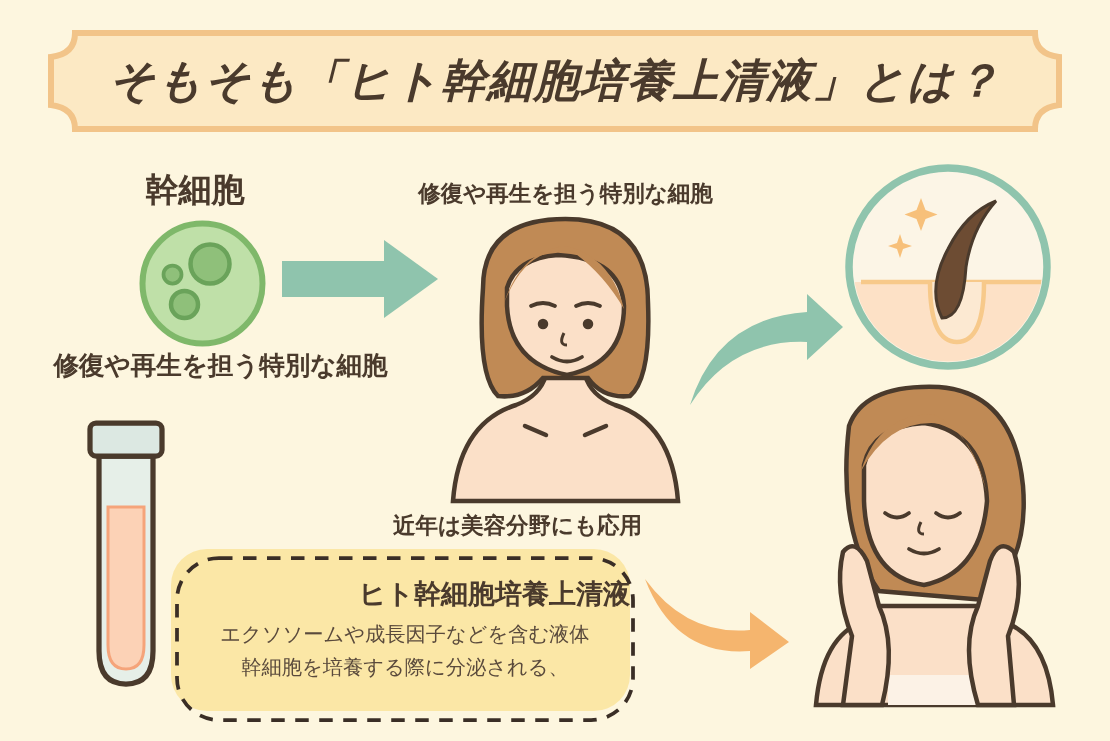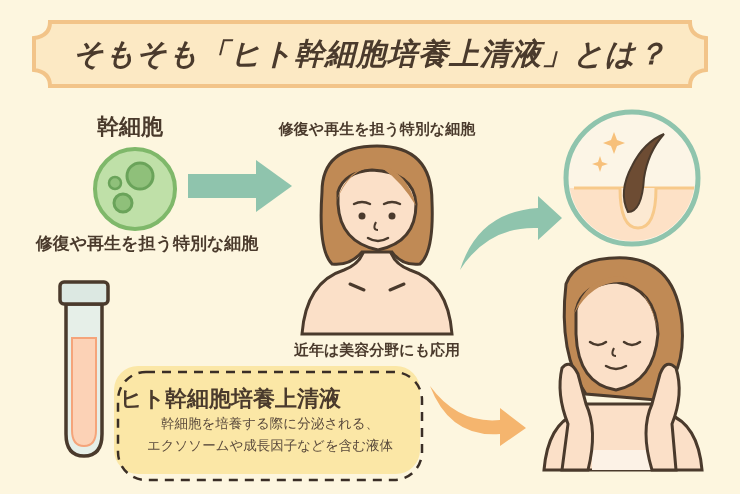--- a/index.html
+++ b/index.html
@@ -6,23 +6,23 @@
   body { width:740px; height:494px; background:#fdf6df; position:relative; overflow:hidden;
          font-family:"DejaVu Sans", sans-serif; color:#4a3a2c; }
   .abs { position:absolute; }
   .title-banner { left:34px; top:22px; width:672px; height:64px; }
   .title-text { left:34px; top:22px; width:672px; height:64px; display:flex; align-items:center; justify-content:center;
                 font-weight:bold; font-size:30px; color:#4a3a2c; letter-spacing:1px;font-style:italic; }
   .label-bold { font-weight:bold; color:#4a3a2c; }
   .stem-title { left:70px; top:112px; width:120px; text-align:center; font-size:22px; font-weight:bold; }
   .stem-caption { left:12px; top:232px; width:270px; text-align:center; font-size:17px; font-weight:bold; }
   .change-caption { left:262px; top:120px; width:230px; text-align:center; font-size:15px; font-weight:bold; }
-  .beauty-caption { left:262px; top:341px; width:230px; text-align:center; font-size:15px; font-weight:bold; }
+  .beauty-caption { left:262px; top:341px; width:230px; text-align:left; font-size:15px; font-weight:bold; }
   .info-box { left:110px; top:362px; width:318px; height:120px; }
-  .info-title { left:120px; top:384px; width:300px; text-align:left; font-size:22px; font-weight:bold; }
+  .info-title { left:120px; top:384px; width:300px; text-align:right; font-size:18px; font-weight:bold; }
   .info-desc { left:115px; top:412px; width:310px; text-align:center; font-size:13.5px; line-height:22px; color:#5a4a3c; }
   svg { position:absolute; overflow:visible; }
 </style>
 </head>
 <body>
 
 <svg class="title-banner" width="672" height="64" viewBox="0 0 672 64">
   <path d="M16,0 H656 Q656,14 672,16 V48 Q656,50 656,64 H16 Q16,50 0,48 V16 Q16,14 16,0 Z" fill="#fce9c4" stroke="#f2c489" stroke-width="4"></path>
 </svg>
 <div class="abs title-text">そもそも「ヒト幹細胞培養上清液」とは？</div>
@@ -104,15 +104,15 @@
   <path d="M14,58 V150 Q14,166 26,166 Q38,166 38,150 V58 Z" fill="#fcd2b6" stroke="#f5a47a" stroke-width="2"></path>
   <rect x="2" y="2" width="48" height="22" rx="4" fill="#dce8e2" stroke="#4a3a2c" stroke-width="3.5"></rect>
 </svg>
 
 <svg class="info-box" width="318" height="120" viewBox="0 0 318 120">
   <rect x="4" y="4" width="306" height="108" rx="24" fill="#fbe7a6"></rect>
   <rect x="8" y="10" width="304" height="108" rx="28" fill="none" stroke="#3a2e26" stroke-width="2.5" stroke-dasharray="9,7"></rect>
 </svg>
 <div class="abs info-title">ヒト幹細胞培養上清液</div>
 <div class="abs info-desc">
+  <div>エクソソームや成長因子などを含む液体</div>
   <div>幹細胞を培養する際に分泌される、</div>
-  <div>エクソソームや成長因子などを含む液体</div>
 </div>
 
 </body></html>

